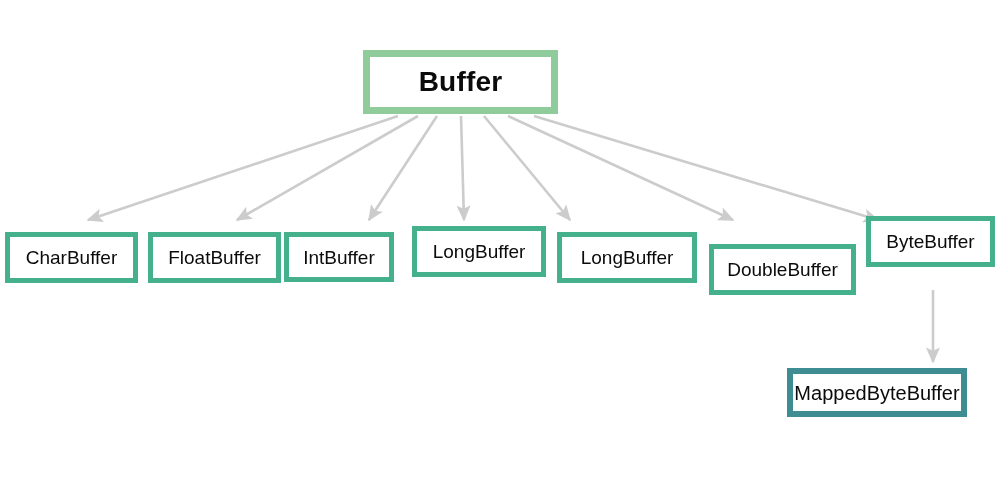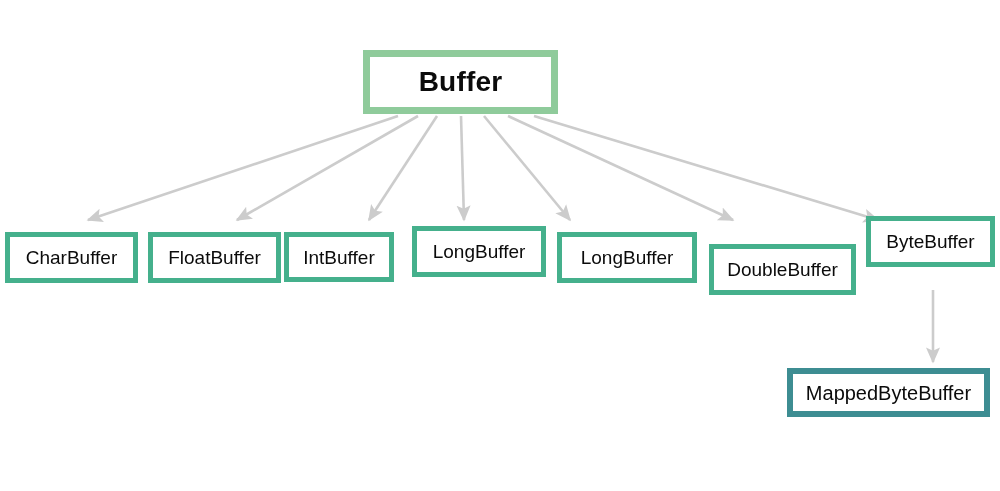--- a/index.html
+++ b/index.html
@@ -97,18 +97,18 @@
       </div>
       <div class="node node-child" style="left: 557px; top: 232px; width: 140px; height: 51px;">
         <span class="node-label">LongBuffer</span>
       </div>
       <div class="node node-child" style="left: 709px; top: 232px; width: 147px; height: 51px; margin-top: 12px;">
         <span class="node-label">DoubleBuffer</span>
       </div>
       <div class="node node-child" style="left: 866px; top: 216px; width: 129px; height: 51px;">
         <span class="node-label">ByteBuffer</span>
       </div>
-      <div class="node node-leaf" style="left: 787px; top: 368px; width: 203px; height: 49px;">
+      <div class="node node-leaf" style="left: 787px; top: 368px; width: 180px; height: 49px;">
         <span class="node-label">MappedByteBuffer</span>
       </div>
     </div>
 
 </div>
 
 </body></html>

